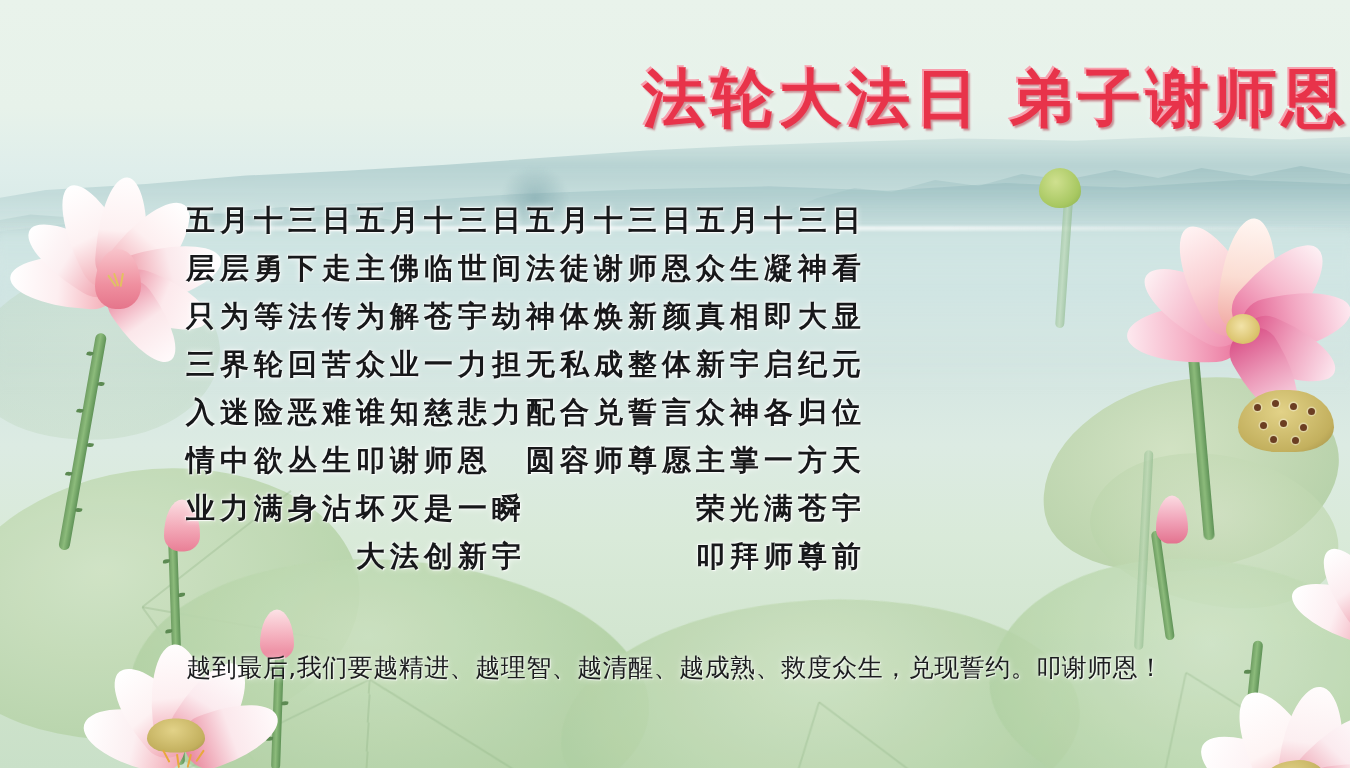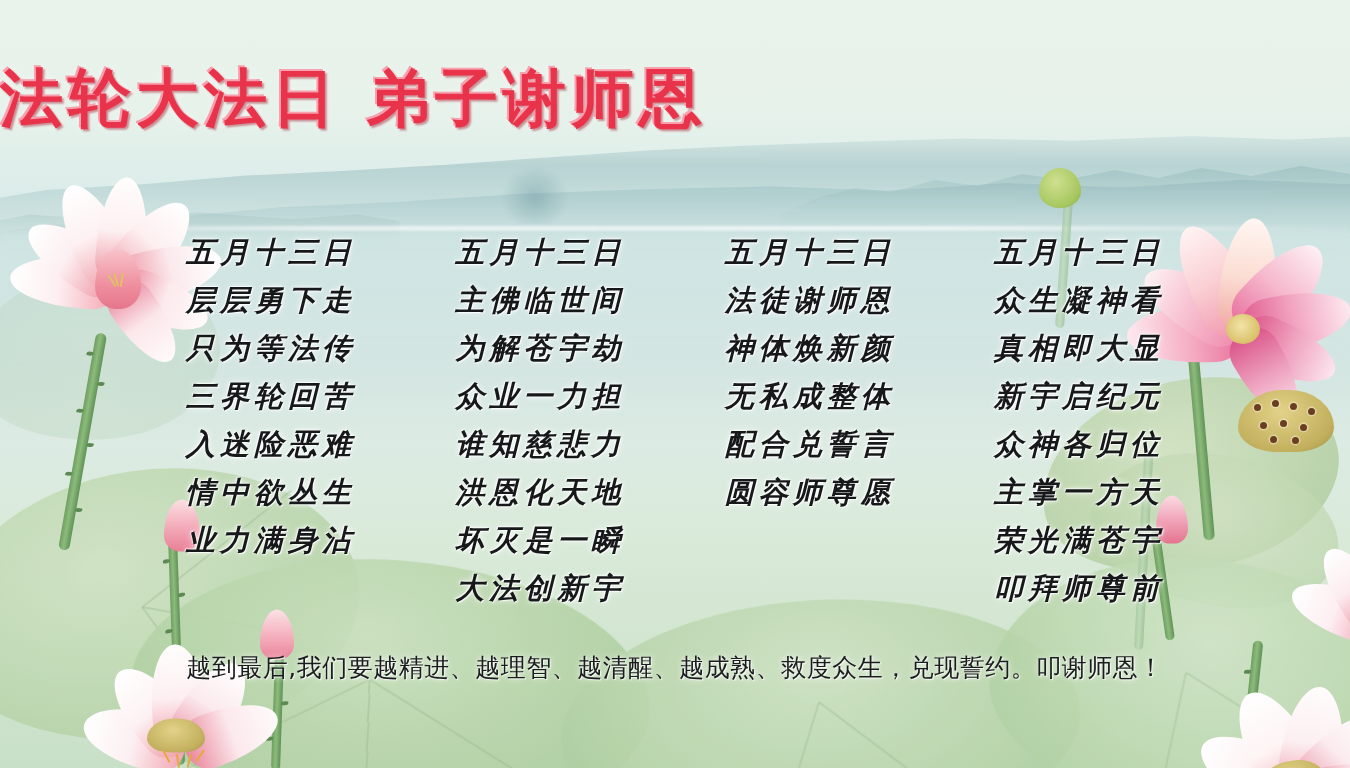--- a/index.html
+++ b/index.html
@@ -118,35 +118,35 @@
     background:radial-gradient(ellipse at 45% 35%,#e2d288,#c3b05e 70%,#9d8b44);
   }
   .pod .hole{position:absolute;width:7px;height:7px;border-radius:50%;background:#6b3e22;box-shadow:0 0 0 1.5px rgba(255,255,255,.35);}
   .stamen{position:absolute;width:2px;height:14px;background:#e8a83c;border-radius:2px;transform-origin:50% 0%;}
 
   
   .content{position:absolute;inset:0;}
 
   #title{
     position:absolute;left:0;right:0;top:56px;
-    text-align:left;
+    text-align:right;
     font-family:"DejaVu Sans","Liberation Sans",sans-serif;
     font-size:63px;font-weight:bold;
     letter-spacing:5px;
     color:#e8334a;
     text-shadow:
       -2px -2px 0 #f7a0ae,
        2px  2px 2px rgba(160,20,40,.45),
        0 0 10px rgba(255,255,255,.55);
     white-space:nowrap;
   }
 
   #poem{
-    position:absolute;left:186px;top:228px;width:978px;
-    display:flex;justify-content:space-between;font-style:italic;
+    position:absolute;left:186px;top:196px;width:978px;
+    display:flex;
   }
   .poem-col{display:flex;flex-direction:column;}
   .poem-line{
     font-family:"DejaVu Serif","Liberation Serif",serif;
     font-size:29px;font-weight:bold;color:#17181a;
     letter-spacing:5px;
     line-height:48px;
     white-space:nowrap;
     text-shadow:
       1px 1px 1px rgba(255,255,255,.85),
@@ -330,21 +330,21 @@
         <div class="poem-line">入迷险恶难</div>
         <div class="poem-line">情中欲丛生</div>
         <div class="poem-line">业力满身沾</div>
       </div>
       <div class="poem-col">
         <div class="poem-line">五月十三日</div>
         <div class="poem-line">主佛临世间</div>
         <div class="poem-line">为解苍宇劫</div>
         <div class="poem-line">众业一力担</div>
         <div class="poem-line">谁知慈悲力</div>
-        <div class="poem-line">洪恩化天地</div>
+        <div class="poem-line">叩谢师恩</div>
         <div class="poem-line">坏灭是一瞬</div>
         <div class="poem-line">大法创新宇</div>
       </div>
       <div class="poem-col">
         <div class="poem-line">五月十三日</div>
         <div class="poem-line">法徒谢师恩</div>
         <div class="poem-line">神体焕新颜</div>
         <div class="poem-line">无私成整体</div>
         <div class="poem-line">配合兑誓言</div>
         <div class="poem-line">圆容师尊愿</div>

